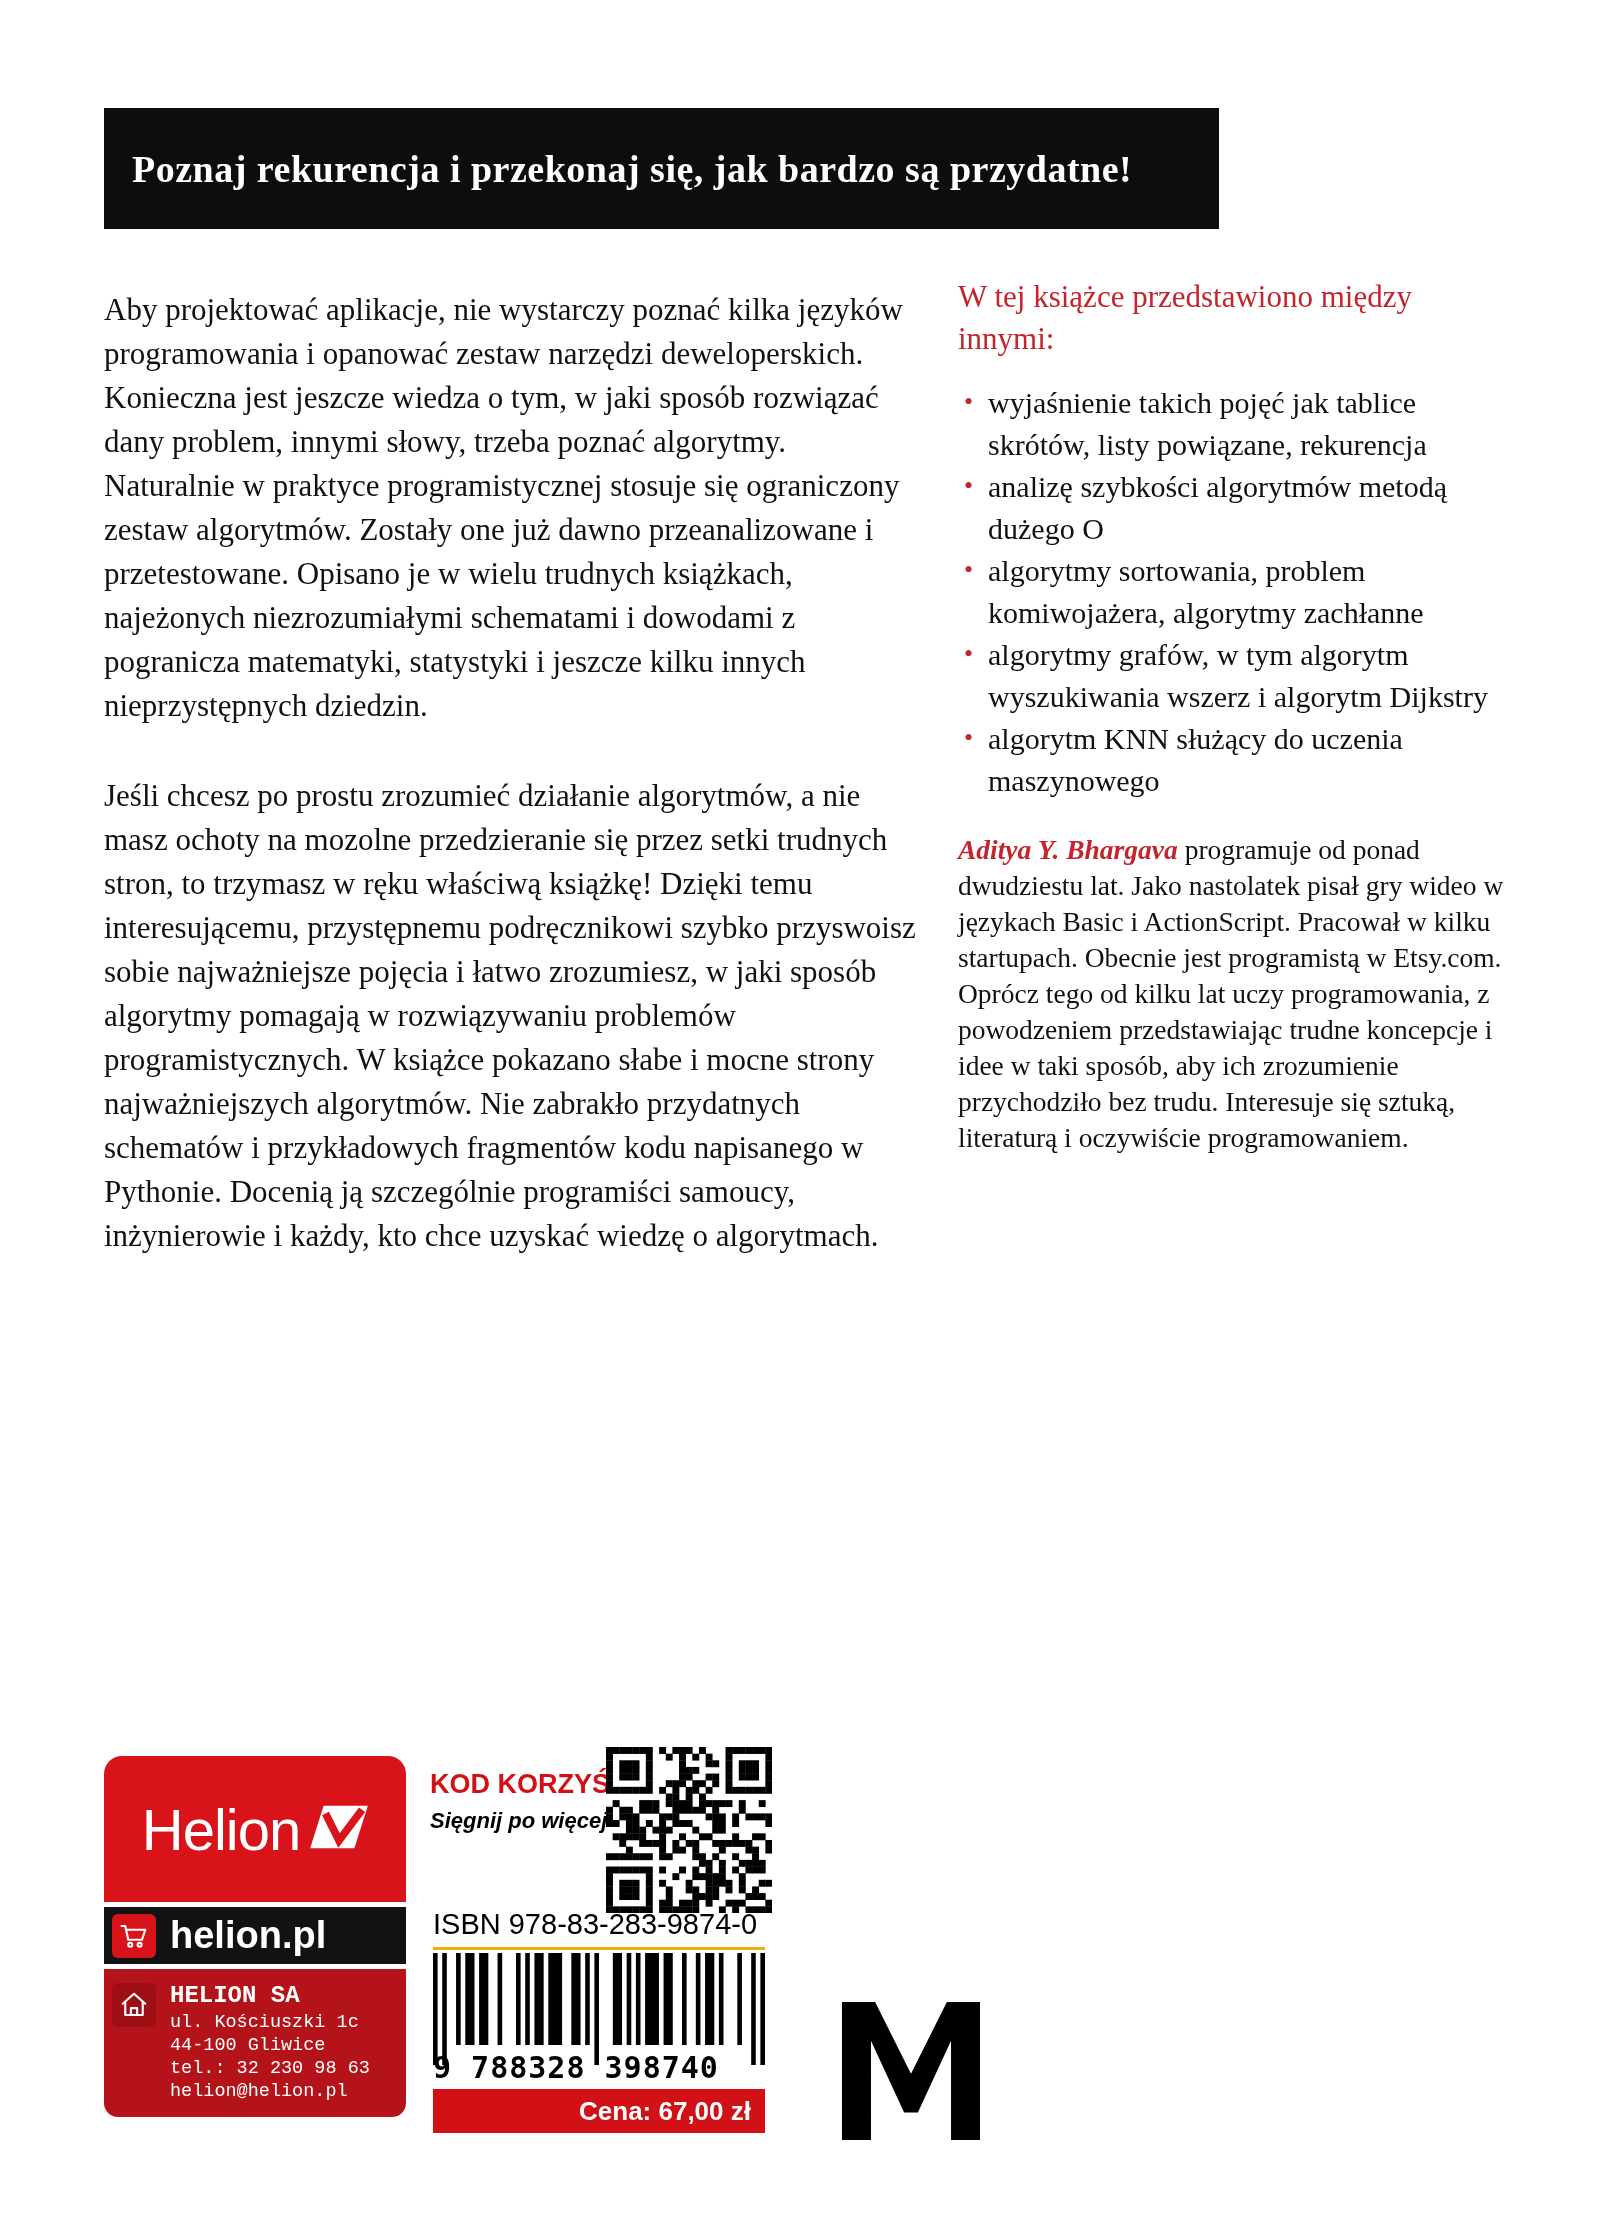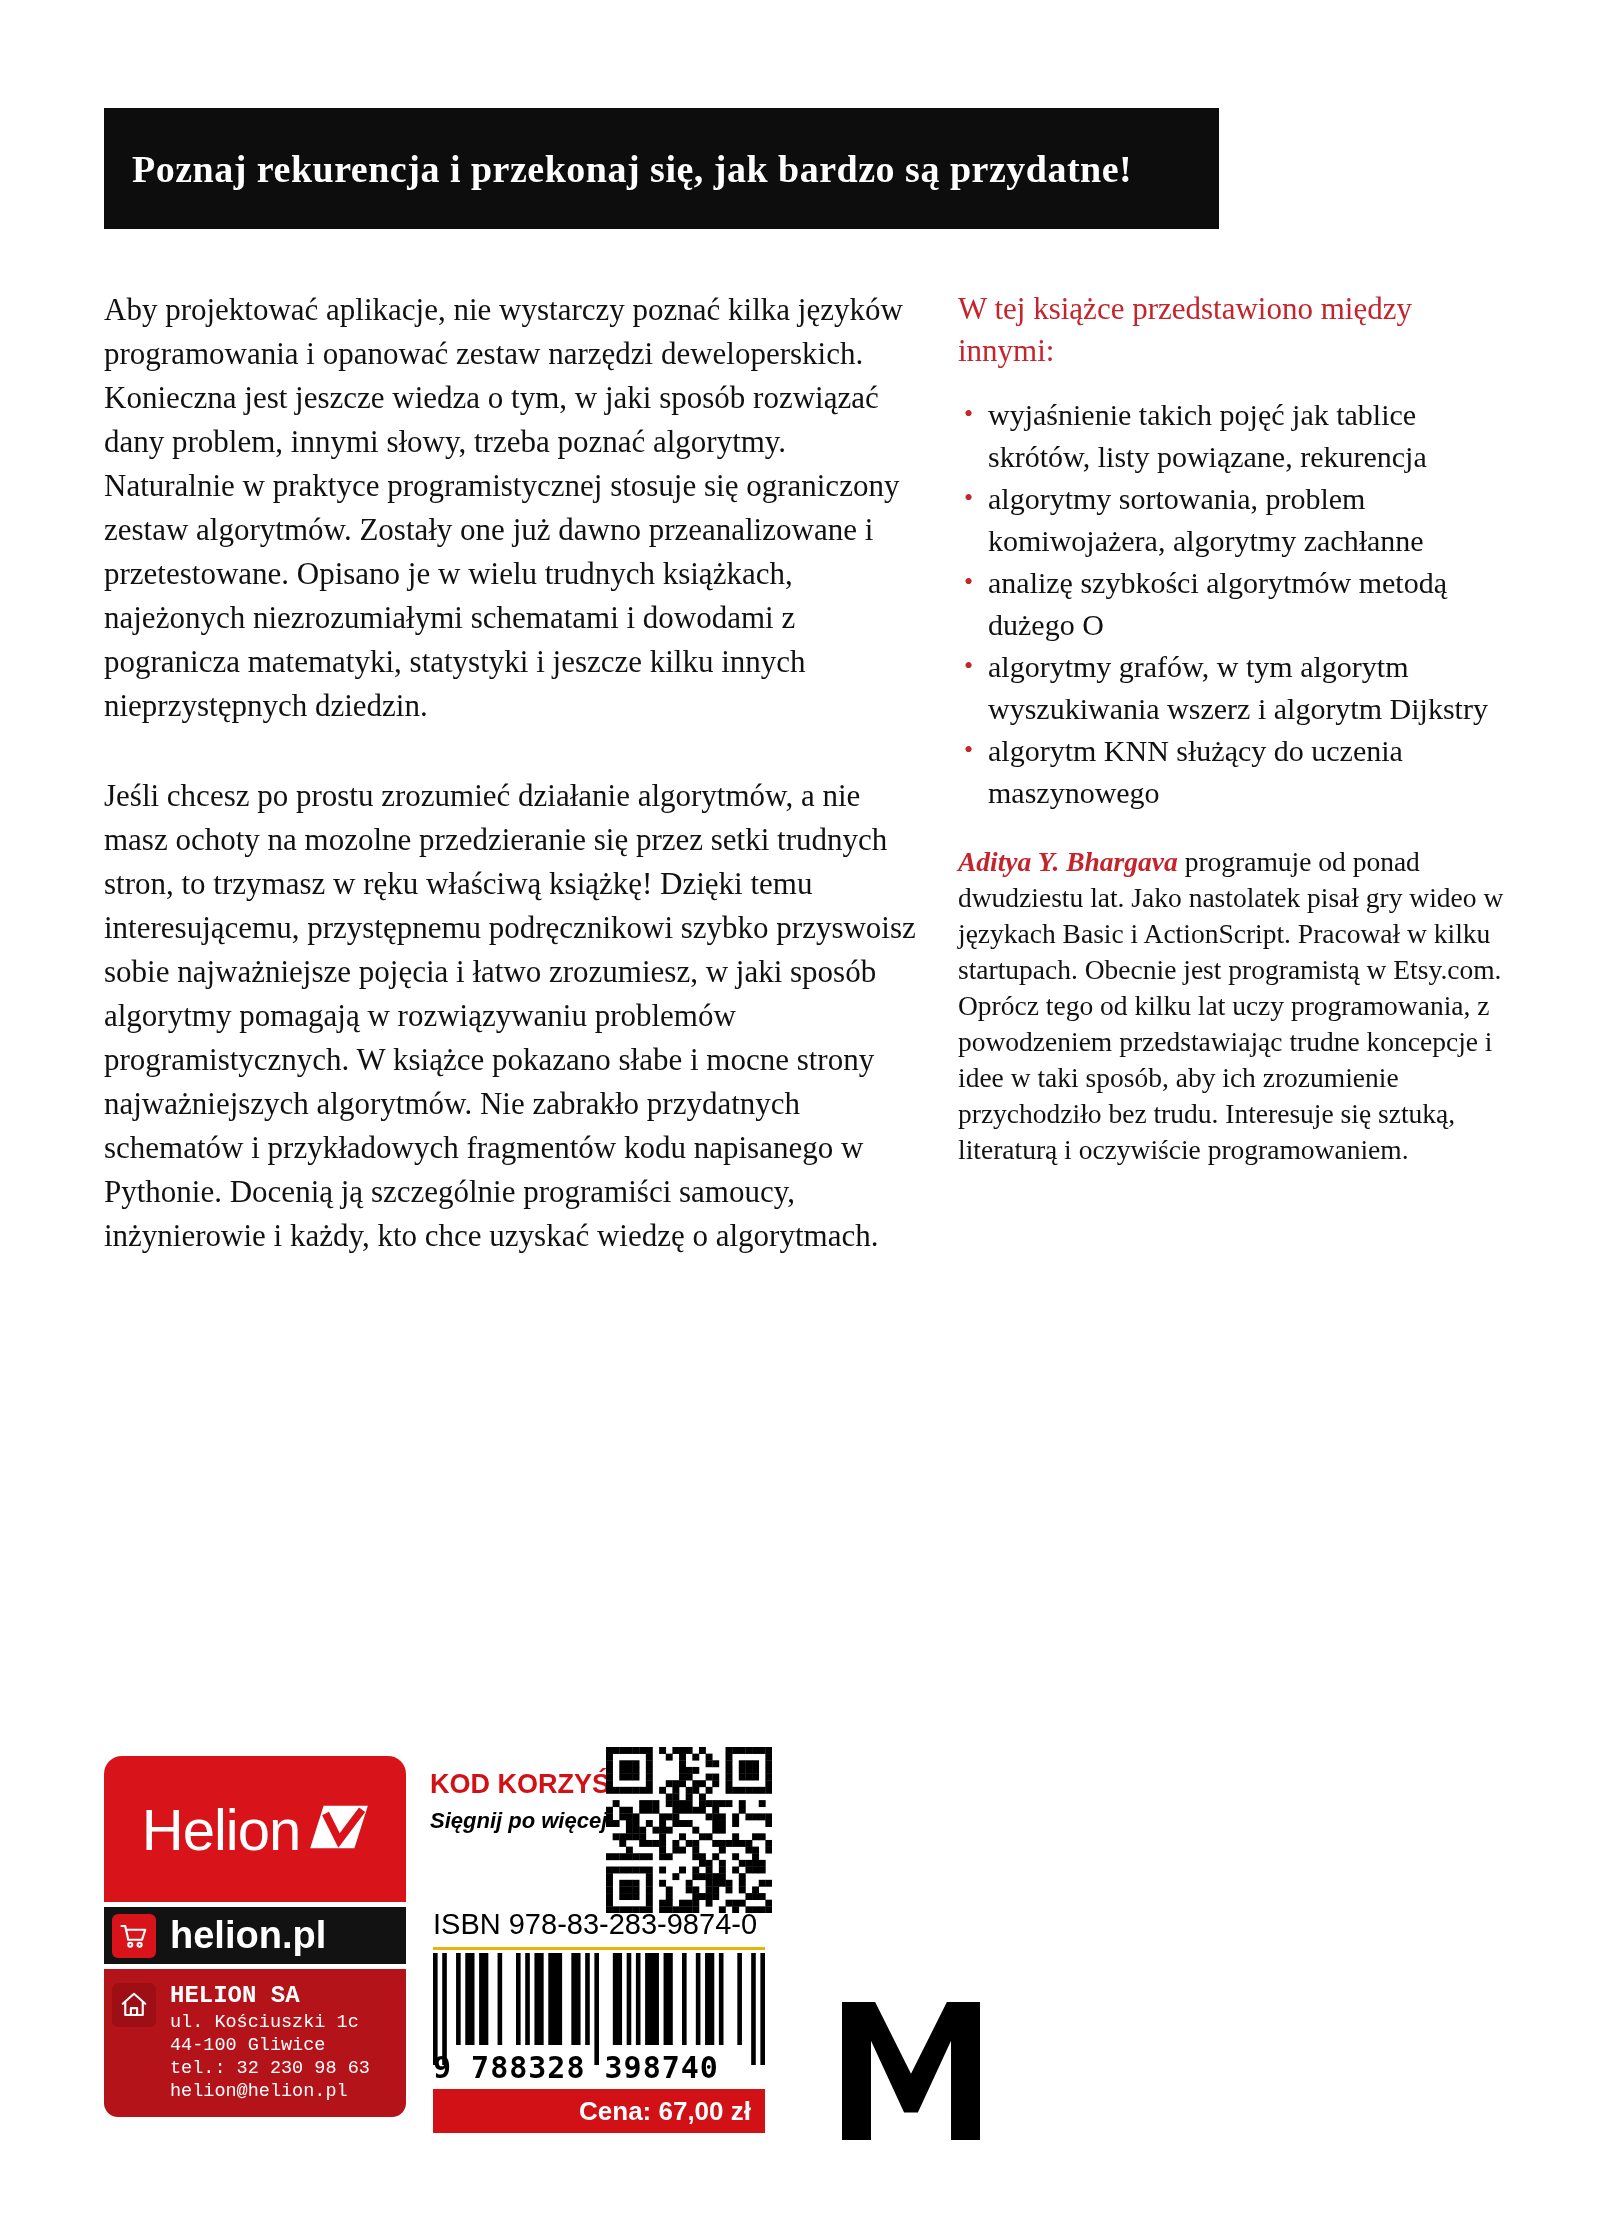--- a/index.html
+++ b/index.html
@@ -19,21 +19,21 @@
 
   
   .left-col{
     position:absolute;left:104px;top:288px;width:815px;
     font-size:31px;line-height:44px;text-align:left;
   }
   .left-col p{margin:0;}
   .left-col p + p{margin-top:46px;}
 
   
-  .right-col{position:absolute;left:958px;top:288px;width:555px;}
+  .right-col{position:absolute;left:958px;top:276px;width:555px;}
   .right-heading{
     color:#c4242b;font-size:31px;line-height:42px;margin:0 0 22px 0;font-weight:normal;
   }
   .bullet-list{list-style:none;margin:0;padding:0;font-size:30px;line-height:42px;}
   .bullet-list li{position:relative;padding-left:30px;}
   .bullet-list li::before{
     content:"•";color:#c4242b;position:absolute;left:6px;top:-1px;font-size:26px;
   }
   .author{margin-top:30px;font-size:27.5px;line-height:36px;}
   .author-name{color:#c4242b;font-weight:bold;font-style:italic;}
@@ -113,22 +113,22 @@
 
 <div class="left-col">
   <p>Aby projektować aplikacje, nie wystarczy poznać kilka języków programowania i opanować zestaw narzędzi deweloperskich. Konieczna jest jeszcze wiedza o tym, w jaki sposób rozwiązać dany problem, innymi słowy, trzeba poznać algorytmy. Naturalnie w praktyce programistycznej stosuje się ograniczony zestaw algorytmów. Zostały one już dawno przeanalizowane i przetestowane. Opisano je w wielu trudnych książkach, najeżonych niezrozumiałymi schematami i dowodami z pogranicza matematyki, statystyki i jeszcze kilku innych nieprzystępnych dziedzin.</p>
   <p>Jeśli chcesz po prostu zrozumieć działanie algorytmów, a nie masz ochoty na mozolne przedzieranie się przez setki trudnych stron, to trzymasz w ręku właściwą książkę! Dzięki temu interesującemu, przystępnemu podręcznikowi szybko przyswoisz sobie najważniejsze pojęcia i łatwo zrozumiesz, w jaki sposób algorytmy pomagają w rozwiązywaniu problemów programistycznych. W książce pokazano słabe i mocne strony najważniejszych algorytmów. Nie zabrakło przydatnych schematów i przykładowych fragmentów kodu napisanego w Pythonie. Docenią ją szczególnie programiści samoucy, inżynierowie i każdy, kto chce uzyskać wiedzę o algorytmach.</p>
 </div>
 
 <div class="right-col">
   <h2 class="right-heading">W tej książce przedstawiono między innymi:</h2>
   <ul class="bullet-list">
     <li>wyjaśnienie takich pojęć jak tablice skrótów, listy powiązane, rekurencja</li>
+    <li>analizę szybkości algorytmów metodą dużego O</li>
     <li>algorytmy sortowania, problem komiwojażera, algorytmy zachłanne</li>
-    <li>analizę szybkości algorytmów metodą dużego O</li>
     <li>algorytmy grafów, w tym algorytm wyszukiwania wszerz i algorytm Dijkstry</li>
     <li>algorytm KNN służący do uczenia maszynowego</li>
   </ul>
   <p class="author"><span class="author-name">Aditya Y. Bhargava</span> <span>programuje od ponad dwudziestu lat. Jako nastolatek pisał gry wideo w językach Basic i ActionScript. Pracował w kilku startupach. Obecnie jest programistą w Etsy.com. Oprócz tego od kilku lat uczy programowania, z powodzeniem przedstawiając trudne koncepcje i idee w taki sposób, aby ich zrozumienie przychodziło bez trudu. Interesuje się sztuką, literaturą i oczywiście programowaniem.</span></p>
 </div>
 
 <div class="helion-block">
   <div class="helion-logo-box">
     <span class="helion-wordmark">Helion</span>
     <span>

